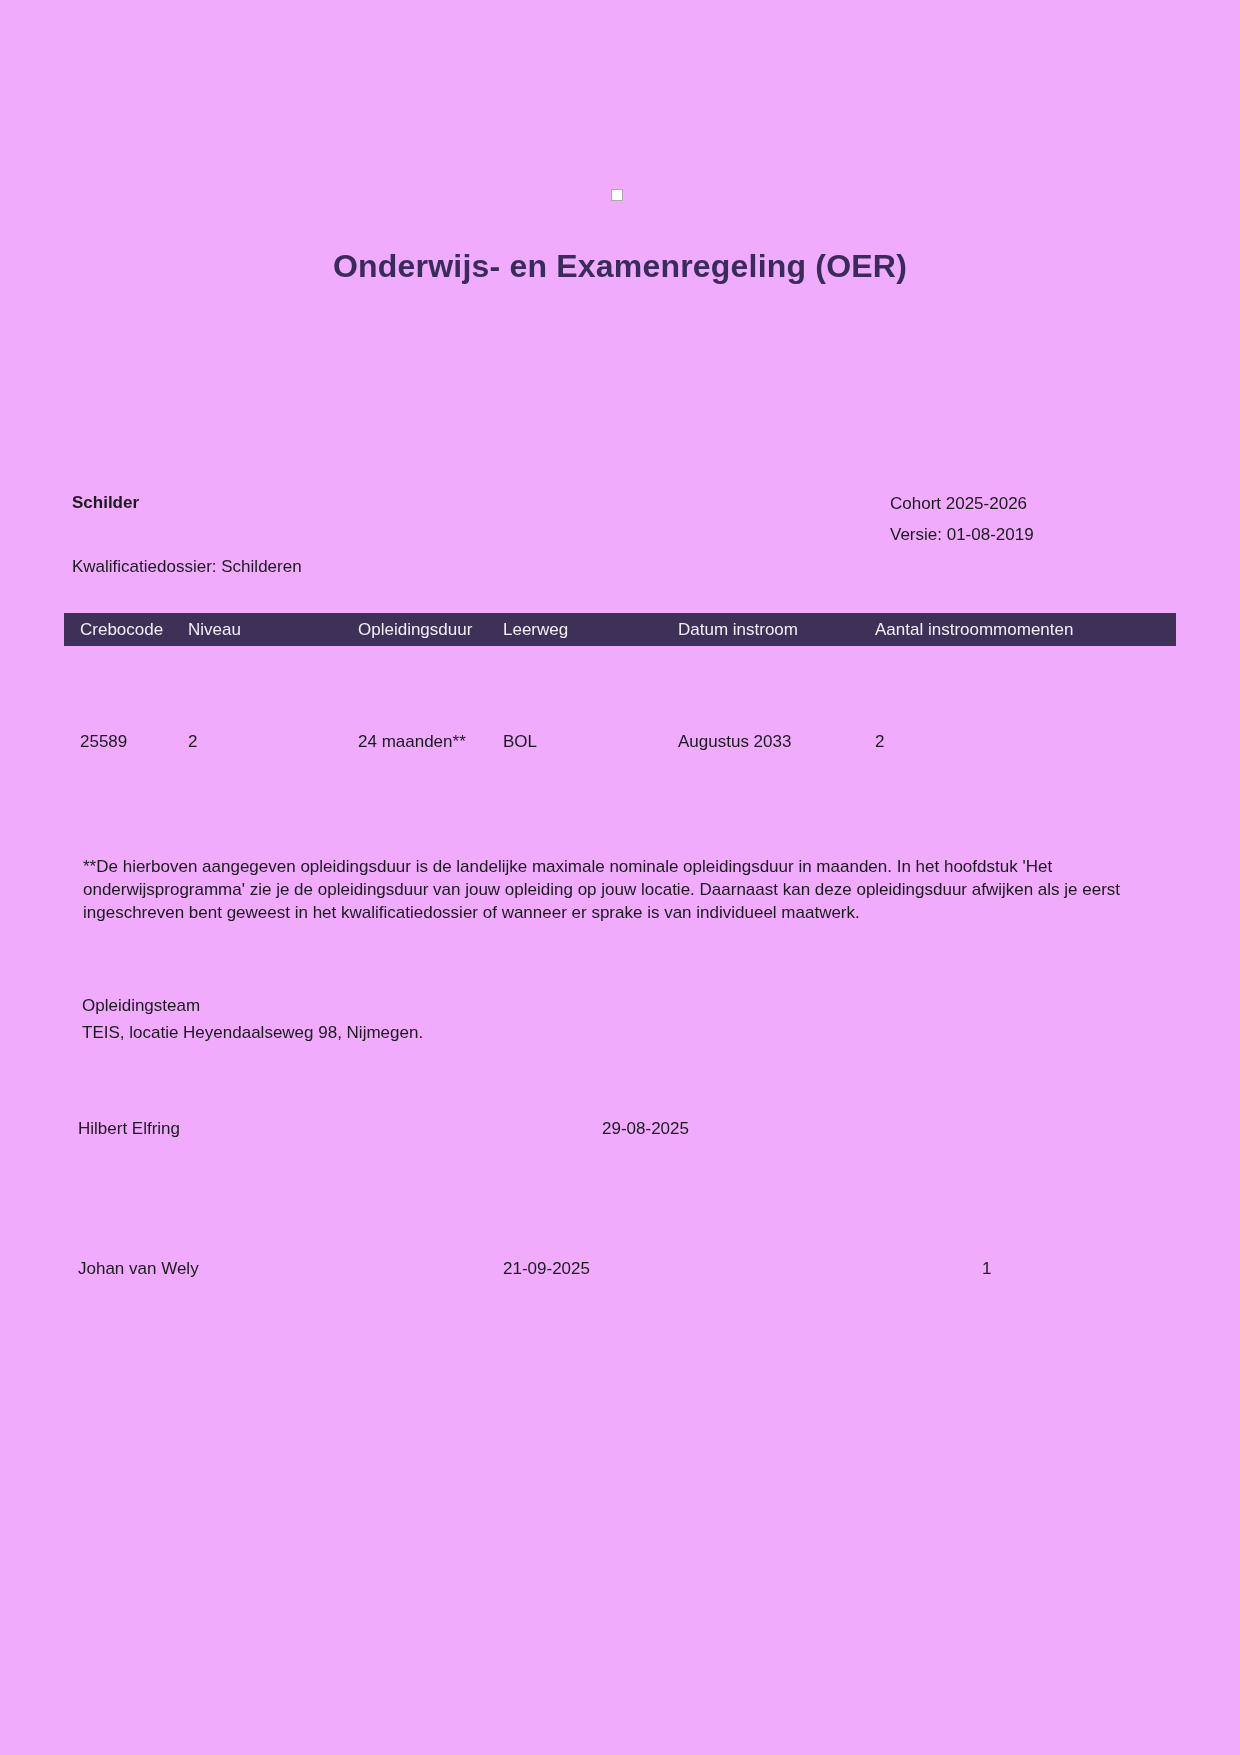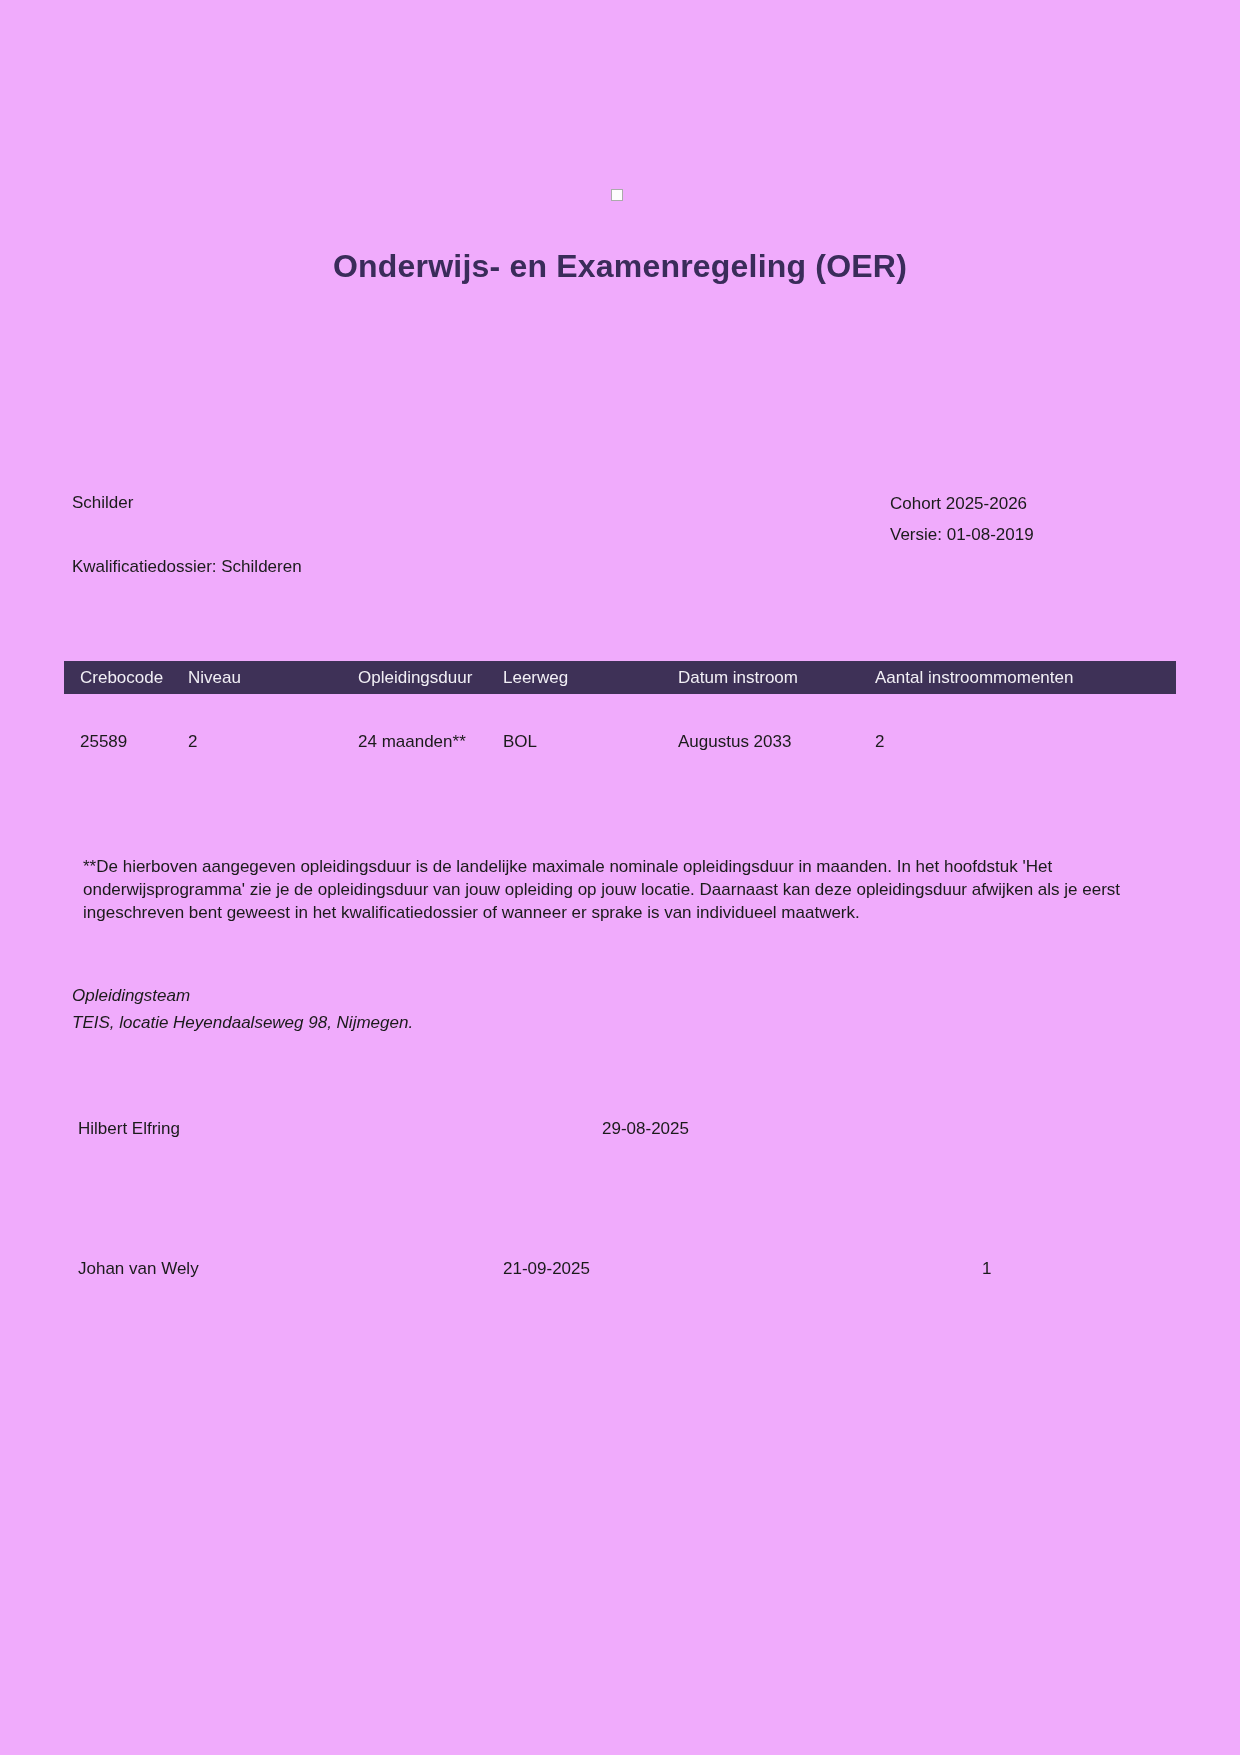--- a/index.html
+++ b/index.html
@@ -40,29 +40,28 @@
     letter-spacing: 0.2px;
   }
 
   .txt {
     position: absolute;
     font-size: 17px;
     line-height: 21px;
     color: #1b1b1b;
     white-space: nowrap;
   }
-  .bold { font-weight: normal; }
+  .bold { font-weight: bold; }
 
   .band {
     position: absolute;
     left: 64px;
     width: 1112px;
     height: 33px;
     background: #3e3157;
-    margin-top: 48px;
   }
   .band span {
     position: absolute;
     top: 0;
     line-height: 33px;
     font-size: 17px;
     color: #f1eff5;
     white-space: nowrap;
   }
 
@@ -82,25 +81,24 @@
     margin: 11px;
     font-size: 17px;
     line-height: 23px;
     color: #1b1b1b;
   }
 
   .team {
     position: absolute;
     left: 72px;
     top: 982px;
-    margin: 0;
+    margin: 10px;
     font-size: 17px;
     line-height: 27px;
     color: #1b1b1b;
-    font-style: italic;
   }
 </style>
 </head>
 <body>
 
 <div class="page">
 
   <div class="img-placeholder"></div>
 
   <h1 class="doc-title">Onderwijs- en Examenregeling (OER)</h1>

